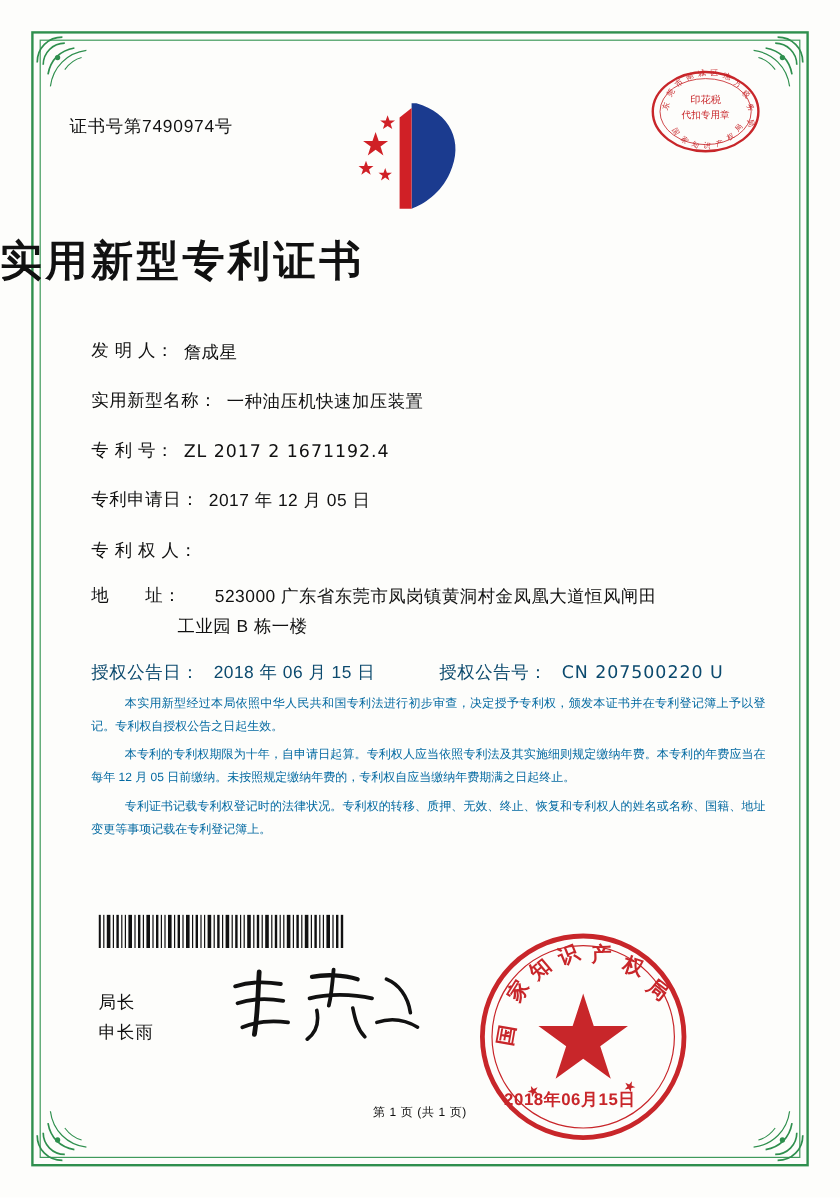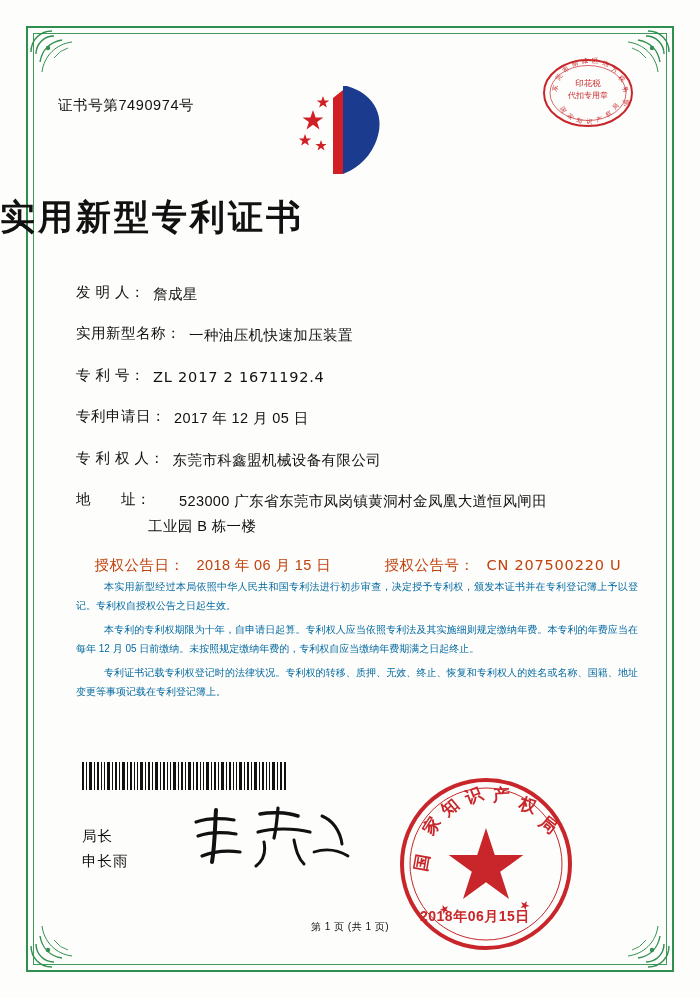--- a/index.html
+++ b/index.html
@@ -128,22 +128,21 @@
     margin-left: 72px;
     letter-spacing: 0.4px;
     margin-bottom: 18px;
     color: #111;
   }
 
   .dual-row {
     display: flex;
     font-size: 14.5px;
     margin-bottom: 6px;
-    color: #c2410c;
-    justify-content: center;
+    color: #0c4a6e;
   }
   .dual-left { width: 290px; }
   .dual-right { }
 
   
   .body-text {
     position: absolute;
     left: 76px;
     right: 62px;
     top: 578px;
@@ -334,21 +333,20 @@
       <span class="field-value mono">ZL 2017 2 1671192.4</span>
     </div>
 
     <div class="field-row">
       <span class="field-label">专利申请日：</span>
       <span class="field-value">2017 年 12 月 05 日</span>
     </div>
 
     <div class="field-row">
       <span class="field-label">专 利 权 人：</span>
-      <span class="field-value">东莞市科鑫盟机械设备有限公司</span>
     </div>
 
     <div class="field-row addr-row">
       <span class="field-label">地　　址：</span>
       <span class="field-value">523000  广东省东莞市凤岗镇黄洞村金凤凰大道恒风闸田</span>
     </div>
     <div class="addr-second">工业园 B 栋一楼</div>
 
     <div class="dual-row">
       <div class="dual-left">

